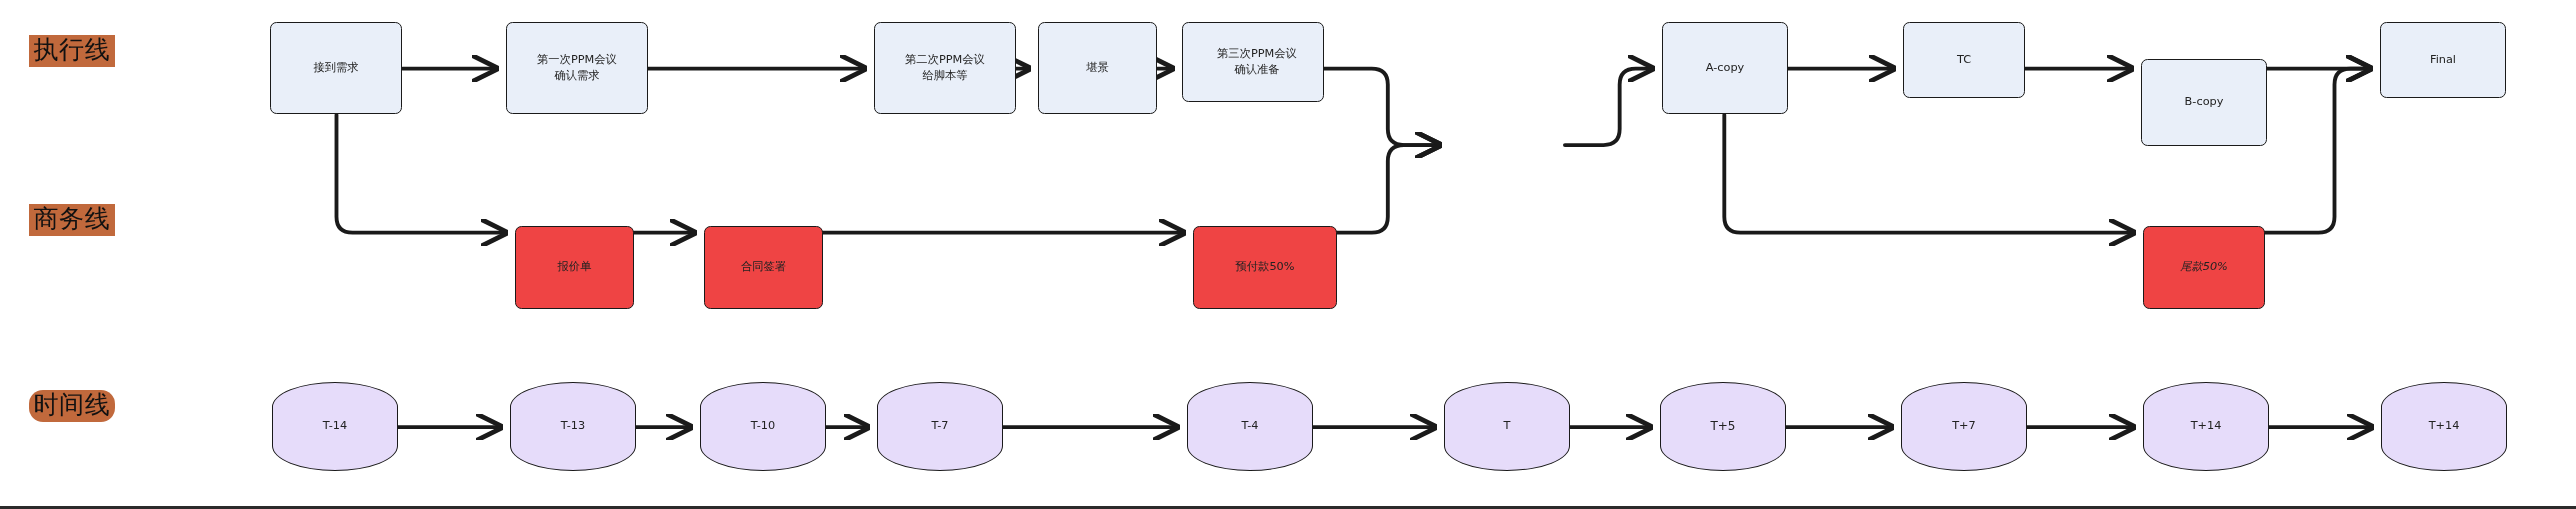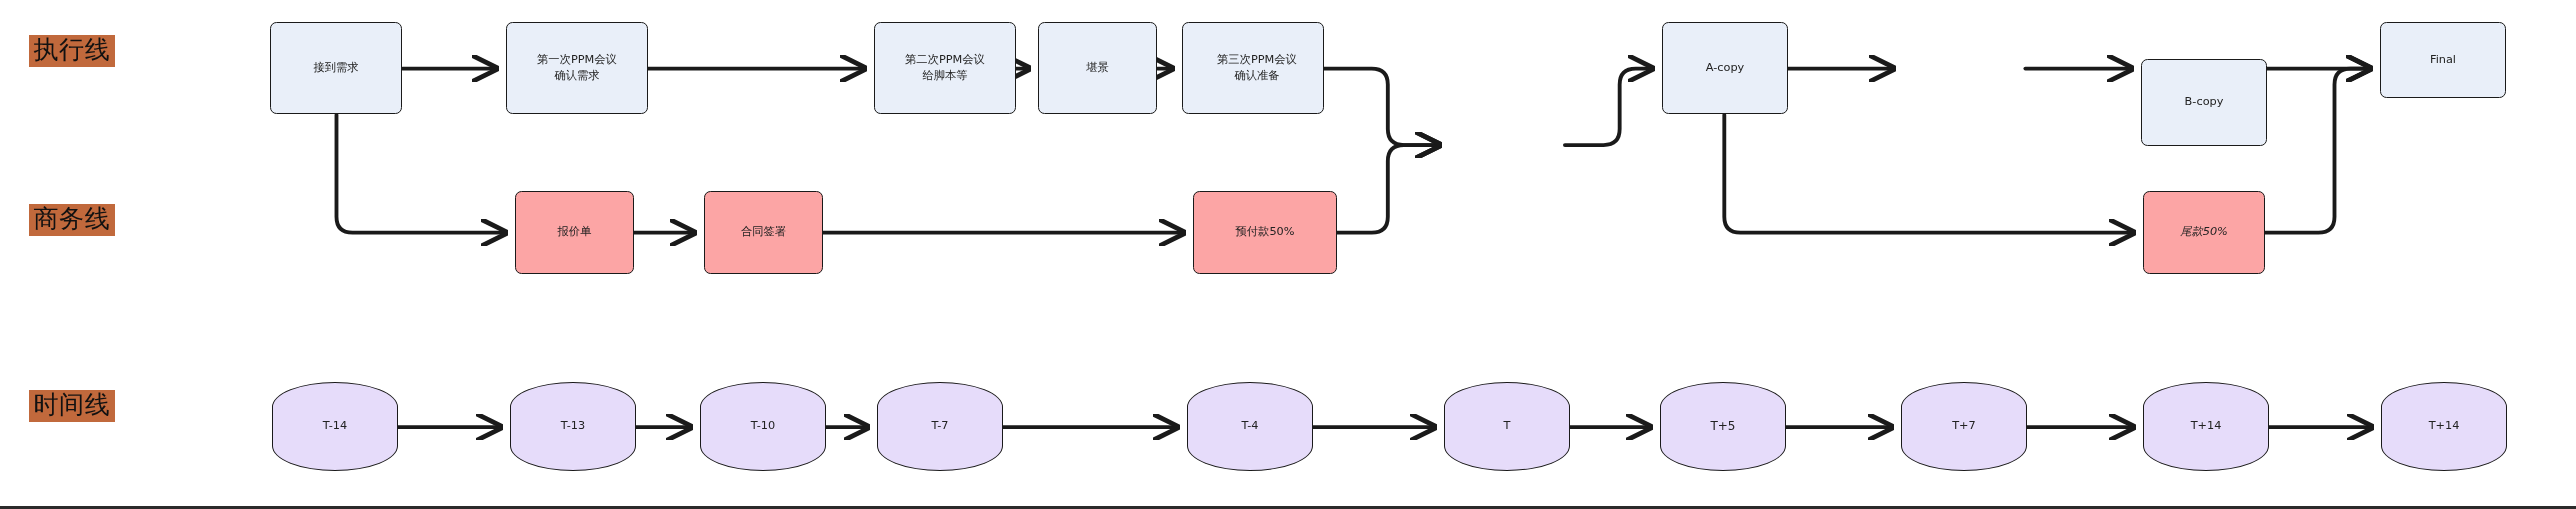--- a/index.html
+++ b/index.html
@@ -51,22 +51,23 @@
     line-height: 1.45;
     font-family: "DejaVu Sans", "Liberation Sans", sans-serif;
     z-index: 2;
   }
   .node .ln { display: block; }
   .node-exec {
     background: #E9EFF9;
     border-radius: 6.5px;
   }
   .node-biz {
-    background: #fca5a5;
+    background: #ef4444;
     border-radius: 6.5px;
+    margin-top: 35px;
   }
   .node-time {
     background: #E6DCFA;
     border-radius: 50% / 28%;
     font-size: 11px;
   }
   .bottom-rule {
     position: absolute;
     left: 0;
     bottom: 0;
@@ -109,43 +110,46 @@
       <path d="M 815 268 L 891 268"></path>
       <path d="M 975 268 L 1025 268"></path>
       <path d="M 1109 268 L 1175 268"></path>
       <path d="M 1259 268 L 1325 268"></path>
       <path d="M 1409 268 L 1473 268"></path>
     </g>
   </svg>
 
   <div class="lane-label" style="left: 29px; top: 35px; font-size: 25px;">执行线</div>
   <div class="lane-label" style="left: 29px; top: 204px; font-size: 25px;">商务线</div>
-  <div class="lane-label" style="left: 29px; top: 390px; font-size: 25px;">时间线</div>
+  <div class="lane-label" style="left: 29px; top: 390px; font-size: 25px; border-radius: 14px;">时间线</div>
 
   <div class="node node-exec" style="left: 270px; top: 22px; width: 132px; height: 92px; font-size: 11.3px;">
     <span class="ln">接到需求</span>
   </div>
   <div class="node node-exec" style="left: 506px; top: 22px; width: 142px; height: 92px; font-size: 11.3px;">
     <span class="ln">第一次PPM会议</span>
     <span class="ln">确认需求</span>
   </div>
   <div class="node node-exec" style="left: 874px; top: 22px; width: 142px; height: 92px; font-size: 11.3px;">
     <span class="ln">第二次PPM会议</span>
     <span class="ln">给脚本等</span>
   </div>
   <div class="node node-exec" style="left: 1038px; top: 22px; width: 119px; height: 92px; font-size: 11.3px;">
     <span class="ln">堪景</span>
   </div>
-  <div class="node node-exec" style="left: 1182px; top: 22px; width: 142px; height: 92px; font-size: 11.3px; padding-left: 8px;">
+  <div class="node node-exec" style="left: 1182px; top: 22px; width: 142px; height: 80px; font-size: 11.3px; padding-left: 8px;">
     <span class="ln">第三次PPM会议</span>
     <span class="ln">确认准备</span>
   </div>
   <div class="node node-exec" style="left: 1662px; top: 22px; width: 126px; height: 92px; font-size: 11.3px;">
     <span class="ln">A-copy</span>
   </div>
+  <div class="node node-exec" style="left: 1903px; top: 22px; width: 122px; height: 76px; font-size: 11.3px;">
+    <span class="ln">TC</span>
+  </div>
   <div class="node node-exec" style="left: 2141px; top: 22px; width: 126px; height: 87px; font-size: 11.3px; margin-top: 37px;">
     <span class="ln">B-copy</span>
   </div>
   <div class="node node-exec" style="left: 2380px; top: 22px; width: 126px; height: 76px; font-size: 11.3px;">
     <span class="ln">Final</span>
   </div>
 
   <div class="node node-biz" style="left: 515px; top: 191px; width: 119px; height: 83px; font-size: 11.3px;">
     <span class="ln">报价单</span>
   </div>

